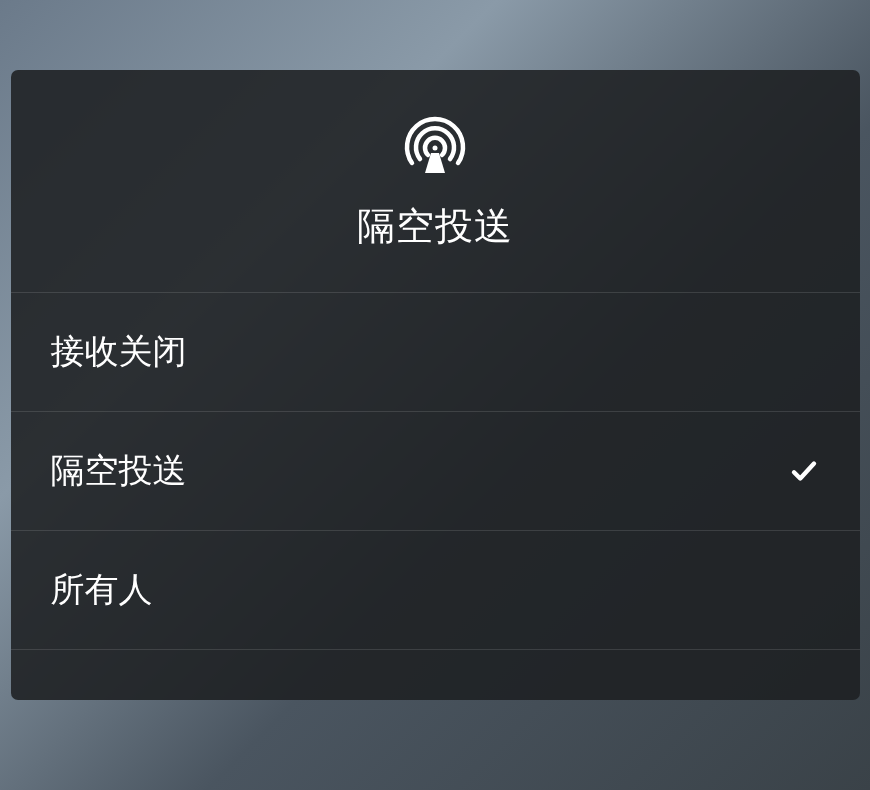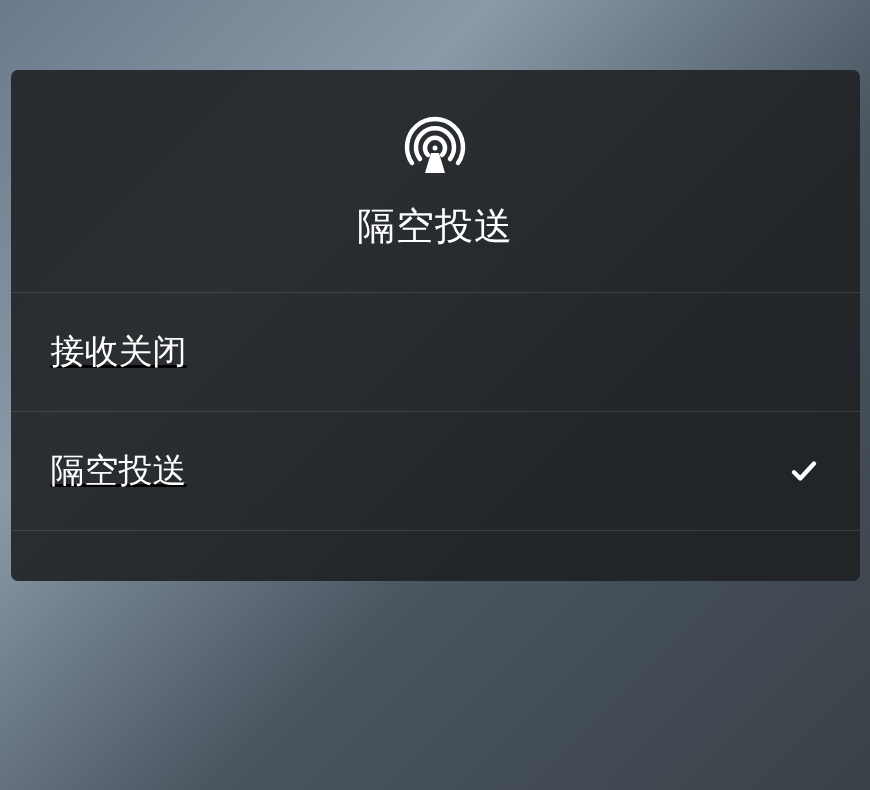--- a/index.html
+++ b/index.html
@@ -56,21 +56,20 @@
       flex-direction: column;
     }
     
     .option {
       padding: 36px 40px;
       display: flex;
       align-items: center;
       justify-content: space-between;
       border-bottom: 1px solid rgba(255, 255, 255, 0.12);
       cursor: pointer;
-      text-decoration: underline;
     }
     
     .option-label {
       color: #ffffff;
       font-size: 34px;
       font-weight: 400;
     }
     
     .checkmark {
       width: 32px;
@@ -118,16 +117,20 @@
 
     <div class="option">
       <span class="option-label">隔空投送</span>
       <span class="checkmark active">
         <svg width="30" height="30" viewBox="0 0 24 24" fill="none" stroke="#ffffff" stroke-width="3.5" stroke-linecap="round" stroke-linejoin="round">
           <polyline points="4 13 9 18 20 6"></polyline>
         </svg>
       </span>
     </div>
 
+    <div class="option">
+      <span class="option-label">所有人</span>
+
+    </div>
   </div>
 
   <div class="spacer"></div>
 </div>
 
 </body></html>

